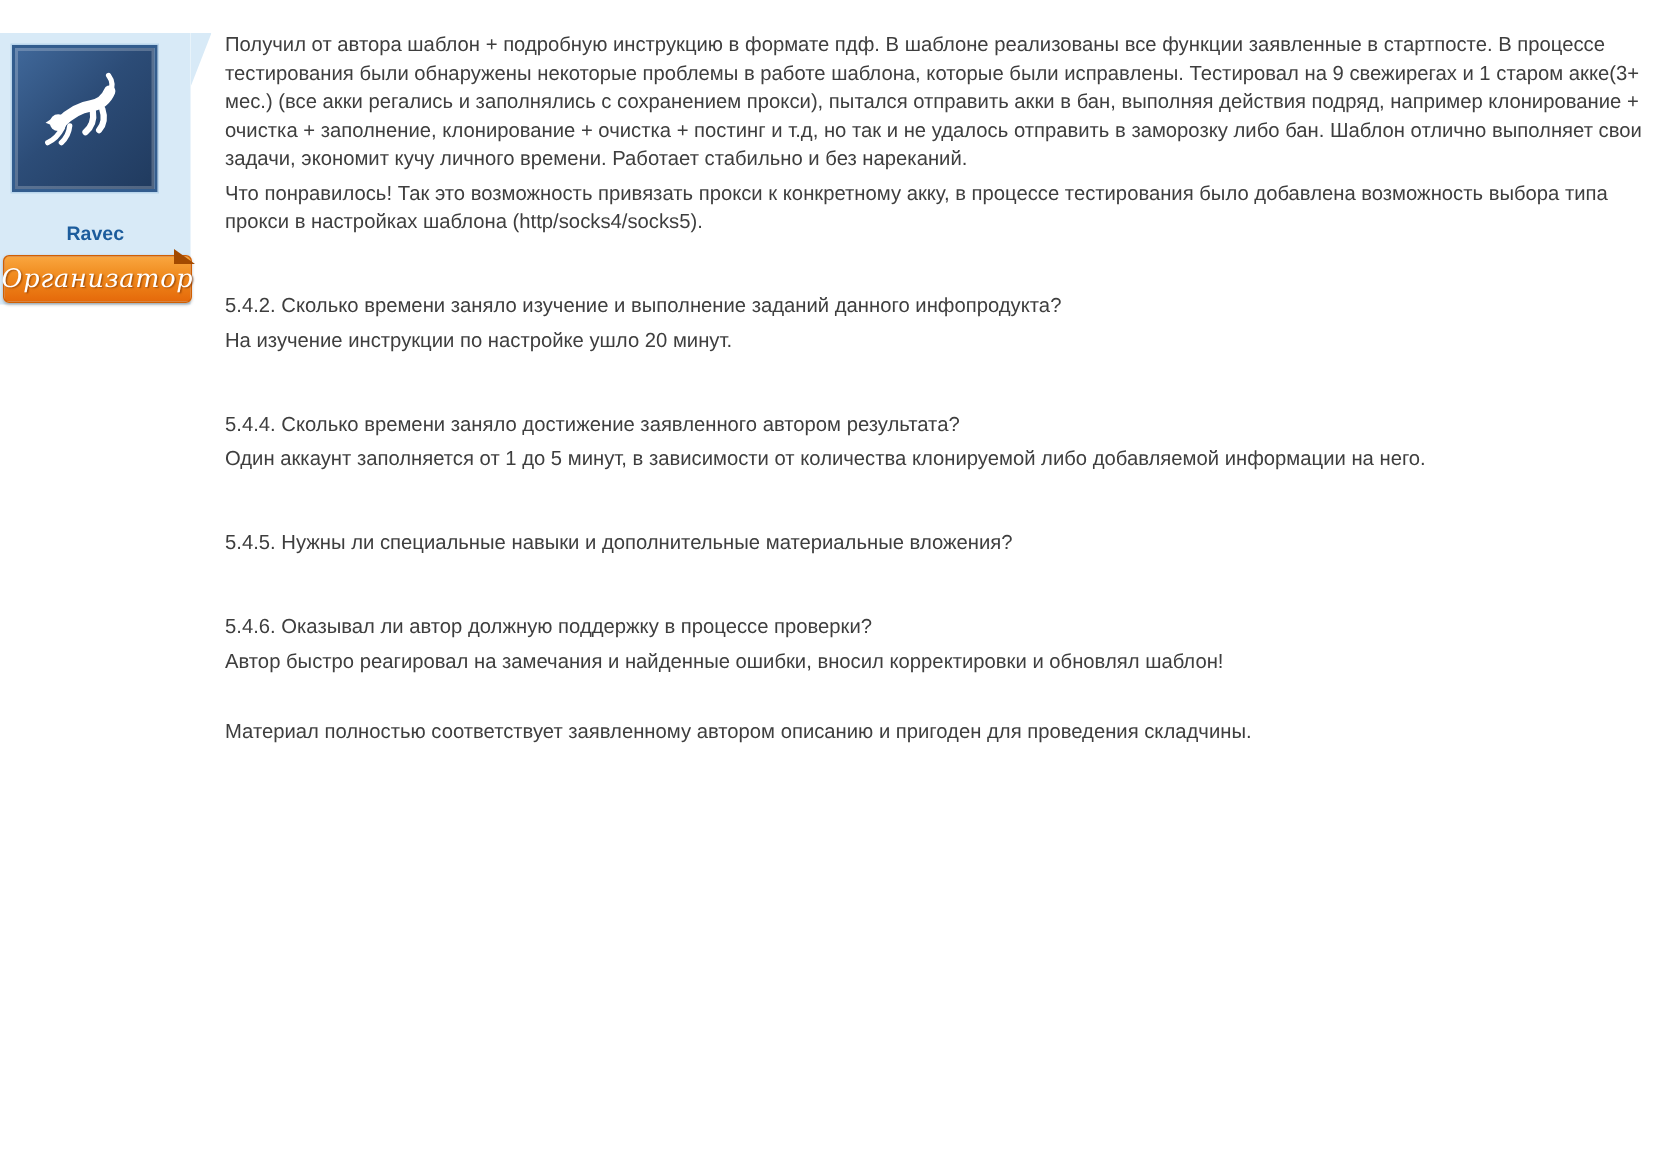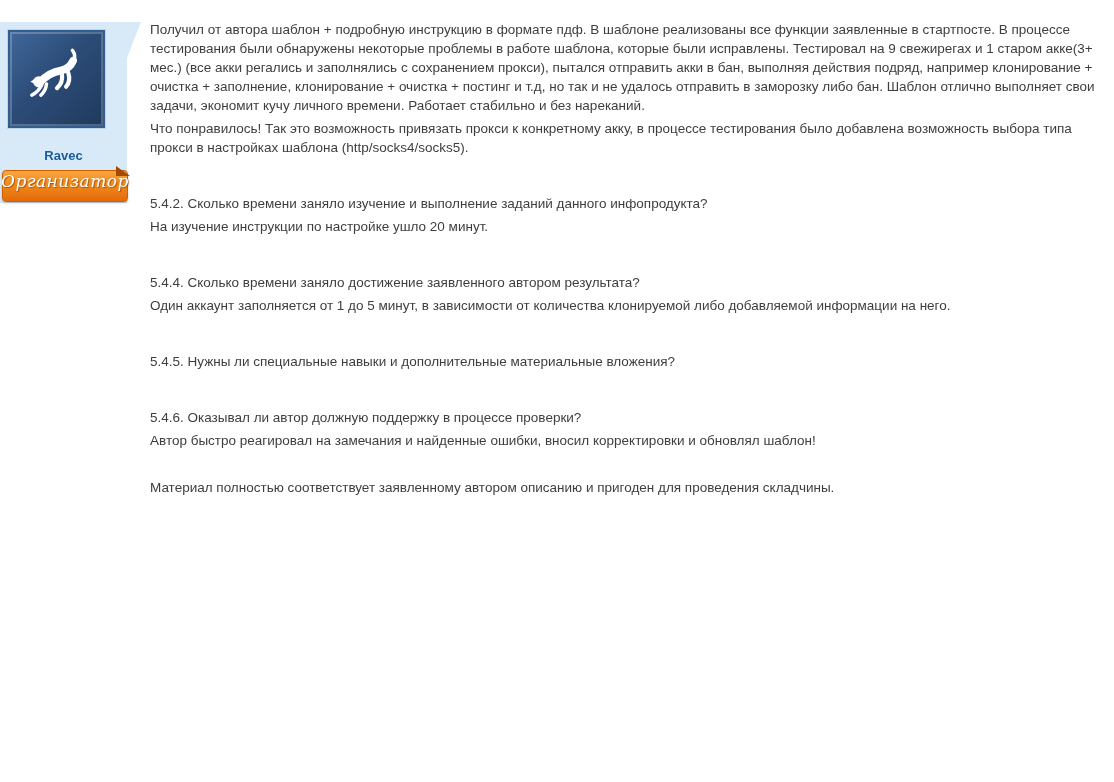--- a/index.html
+++ b/index.html
@@ -18,21 +18,21 @@
             border:2px solid #335d8e;
             box-shadow:inset 0 0 0 2px rgba(255,255,255,0.22), 0 0 0 1px #bad6ec;
             display:flex; align-items:center; justify-content:center; }
   .avatar svg { width:72px; height:70px; }
   .username { position:absolute; left:0; top:126px; width:127px; text-align:center;
               font-size:13px; font-weight:bold; color:#1c5c9c; }
   .ribbon { position:absolute; left:2px; top:148px; width:126px; height:32px;
             background:linear-gradient(#f9a63f 0%, #f08a1d 45%, #e5690a 100%);
             border-radius:4px; border:1px solid #d15f02;
             box-shadow:0 1px 2px rgba(0,0,0,0.25);
-            display:flex; justify-content:center; z-index:2; }
+            display:flex; align-items:center; justify-content:center; z-index:2; }
   .ribbon::before { content:""; position:absolute; right:-3px; top:-5px;
                     width:14px; height:10px; background:#a34a00; z-index:-1;
                     clip-path:polygon(0 0, 100% 100%, 0 100%); }
   .ribbon span { font-family:"DejaVu Serif", serif; font-style:italic;
                  font-size:17px; color:#ffffff; letter-spacing:0.5px;
                  text-shadow:1px 1px 1px rgba(120,50,0,0.6); }
 
   
   .post-content { position:absolute; left:150px; top:16px; width:964px;
                   font-size:13.5px; line-height:19px; color:#3e3e3e; }

